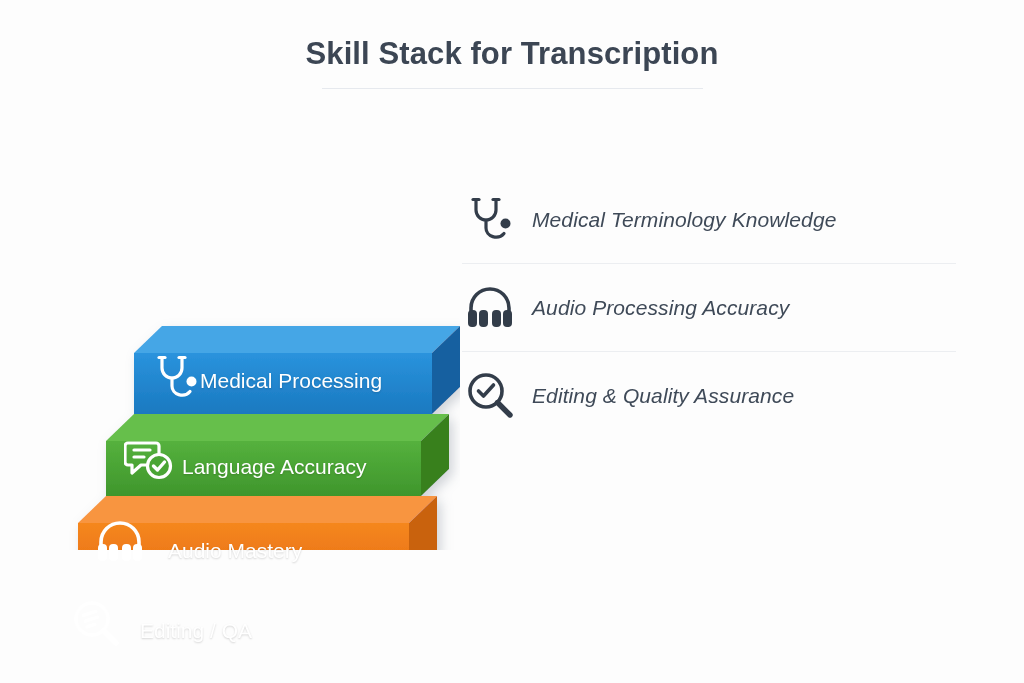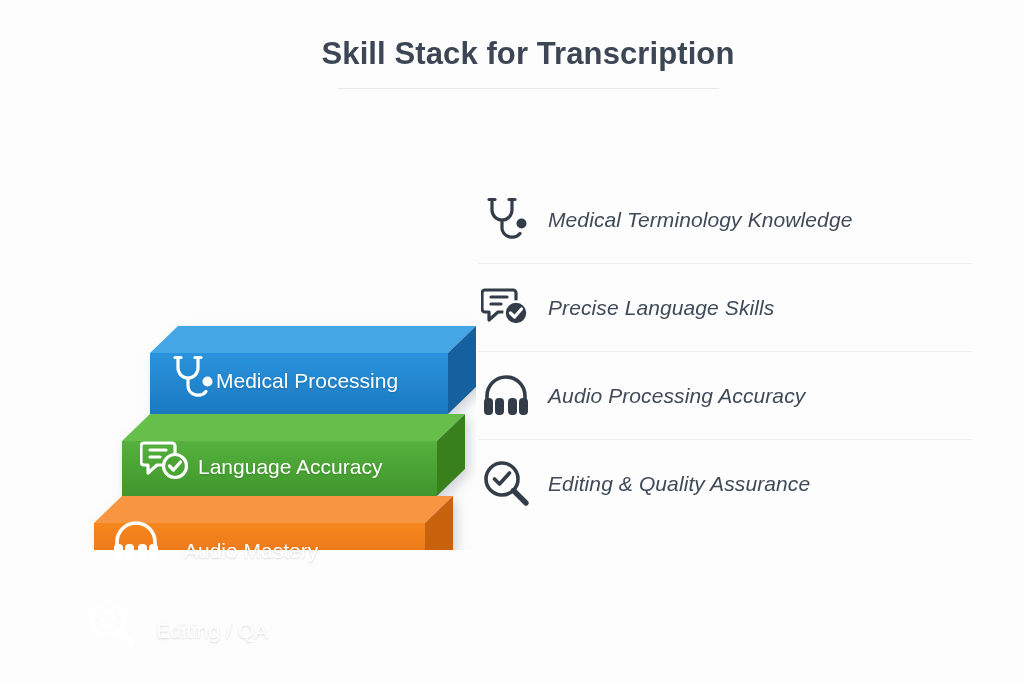--- a/index.html
+++ b/index.html
@@ -11,21 +11,21 @@
     width: 1024px;
     height: 683px;
     background: #fdfdfd;
     font-family: "Liberation Sans", "DejaVu Sans", sans-serif;
     overflow: hidden;
     position: relative;
   }
 
   #canvas {
     position: absolute;
-    left: 16px; top: 0;
+    left: 0; top: 0;
     width: 836px;
     height: 683px;
   }
 
   
   #title-block {
     position: absolute;
     left: 0;
     top: 34px;
     width: 1024px;
@@ -231,32 +231,20 @@
           <path d="M6 4.5 h6"></path>
           <path d="M26 4.5 h6"></path>
           <path d="M19 25 v8 a10 9 0 0 0 18 5.5"></path>
           <circle cx="38.5" cy="28.5" r="5" fill="#333d4a" stroke="none"></circle>
         </svg>
       </span>
       <span class="legend-text">Medical Terminology Knowledge</span>
       <span class="sep"></span>
     </div>
 
-    <div class="legend-row">
-      <span class="legend-icon">
-        <svg width="50" height="46" viewBox="0 0 50 46" fill="none">
-          <path d="M4 5 h28 a3 3 0 0 1 3 3 v16 a3 3 0 0 1 -3 3 h-15 l-9 8 v-8 h-4 a3 3 0 0 1 -3 -3 V8 a3 3 0 0 1 3 -3 z" stroke="#333d4a" stroke-width="3.2" stroke-linejoin="round"></path>
-          <path d="M10 12 h16 M10 19 h10" stroke="#333d4a" stroke-width="3.2" stroke-linecap="round"></path>
-          <circle cx="35" cy="28" r="11.5" fill="#333d4a" stroke="#fdfdfd" stroke-width="2.6"></circle>
-          <path d="M29.5 28 l4 4 l7 -8" stroke="#ffffff" stroke-width="3.2" stroke-linecap="round" stroke-linejoin="round" fill="none"></path>
-        </svg>
-      </span>
-      <span class="legend-text">Precise Language Skills</span>
-      <span class="sep"></span>
-    </div>
 
     <div class="legend-row">
       <span class="legend-icon">
         <svg width="48" height="44" viewBox="0 0 48 44" fill="none">
           <path d="M5 27 V22 a19 19 0 0 1 38 0 v5" stroke="#333d4a" stroke-width="3.6" stroke-linecap="round"></path>
           <rect x="2" y="24" width="9" height="17" rx="4" fill="#333d4a"></rect>
           <rect x="13" y="24" width="9" height="17" rx="4" fill="#333d4a"></rect>
           <rect x="26" y="24" width="9" height="17" rx="4" fill="#333d4a"></rect>
           <rect x="37" y="24" width="9" height="17" rx="4" fill="#333d4a"></rect>
         </svg>

